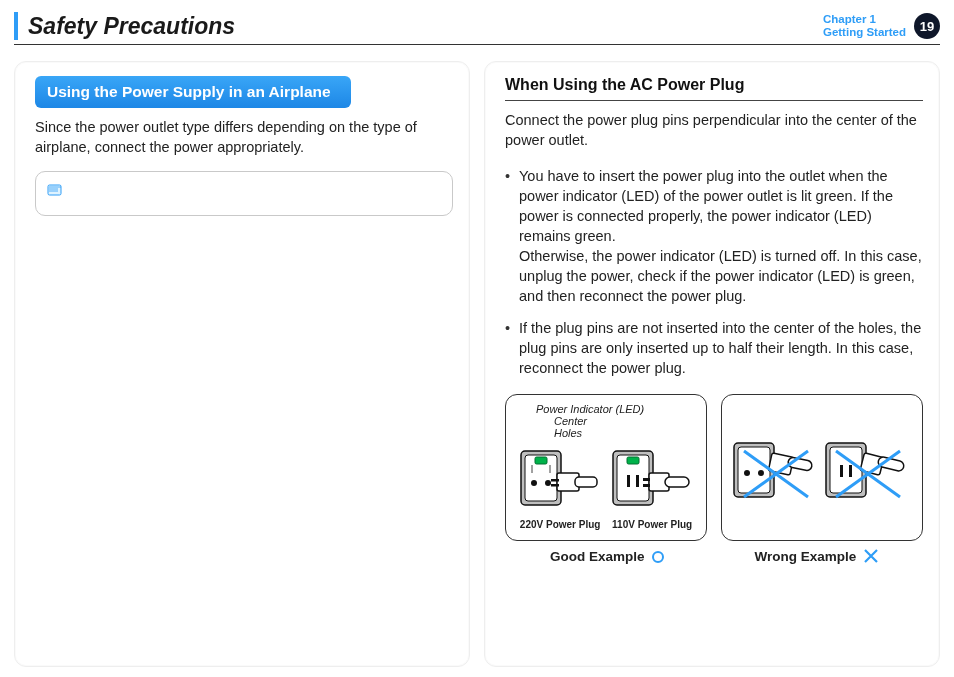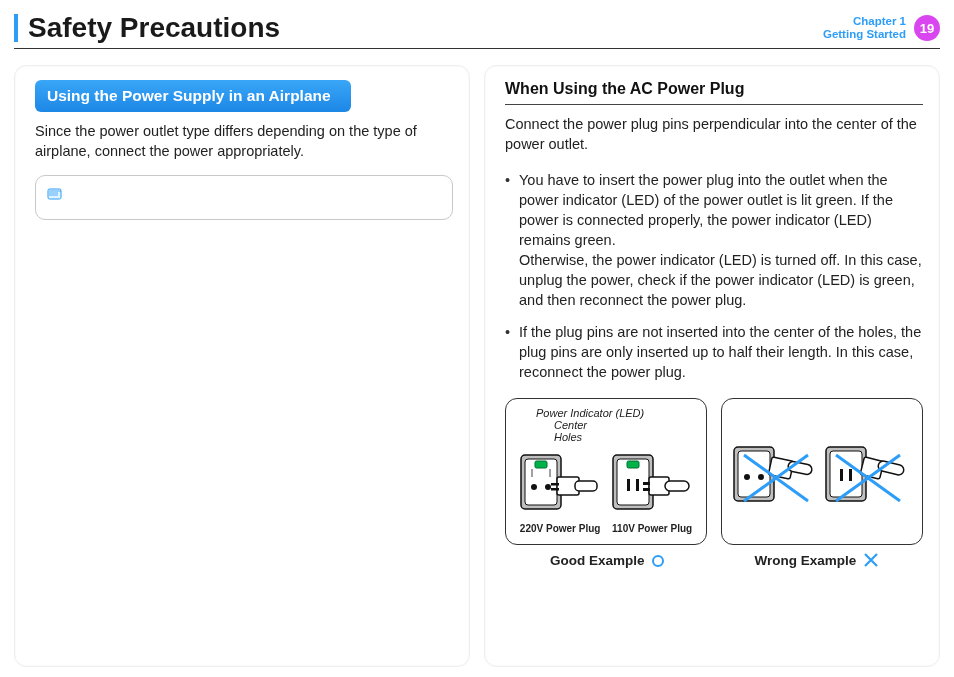--- a/index.html
+++ b/index.html
@@ -18,31 +18,32 @@
   
   .hdr {
     display: flex; align-items: center;
     border-bottom: 1.2px solid #333;
     padding: 0 0 4px 0;
   }
   .hdr-rule {
     width: 4px; height: 28px; background: #2e9df7; margin-right: 10px;
   }
   .hdr-title {
-    font-size: 28px; font-weight: 700; color: #1a1a1a;
+    font-size: 23px; font-weight: 700; color: #1a1a1a;
     flex: 1;
+    font-style: italic;
   }
   .hdr-right { display: flex; align-items: center; gap: 8px; }
   .hdr-chapinfo {
-    text-align: right; color: #2e9df7; font-weight: 700;
+    color: #2e9df7; font-weight: 700;
     font-size: 11.5px; line-height: 1.15;
   }
   .page-badge {
     width: 26px; height: 26px; border-radius: 50%;
-    background: #d946ef; color: #fff; font-weight: 700;
+    background: #0f172a; color: #fff; font-weight: 700;
     font-size: 13px; display: flex; align-items: center; justify-content: center;
   }
   
   .cols {
     flex: 1; display: flex; gap: 14px; padding-top: 16px;
   }
   .col {
     flex: 1; background: #fff;
     border: 1px solid #eee; border-radius: 12px;
     padding: 14px 16px 16px 20px;

